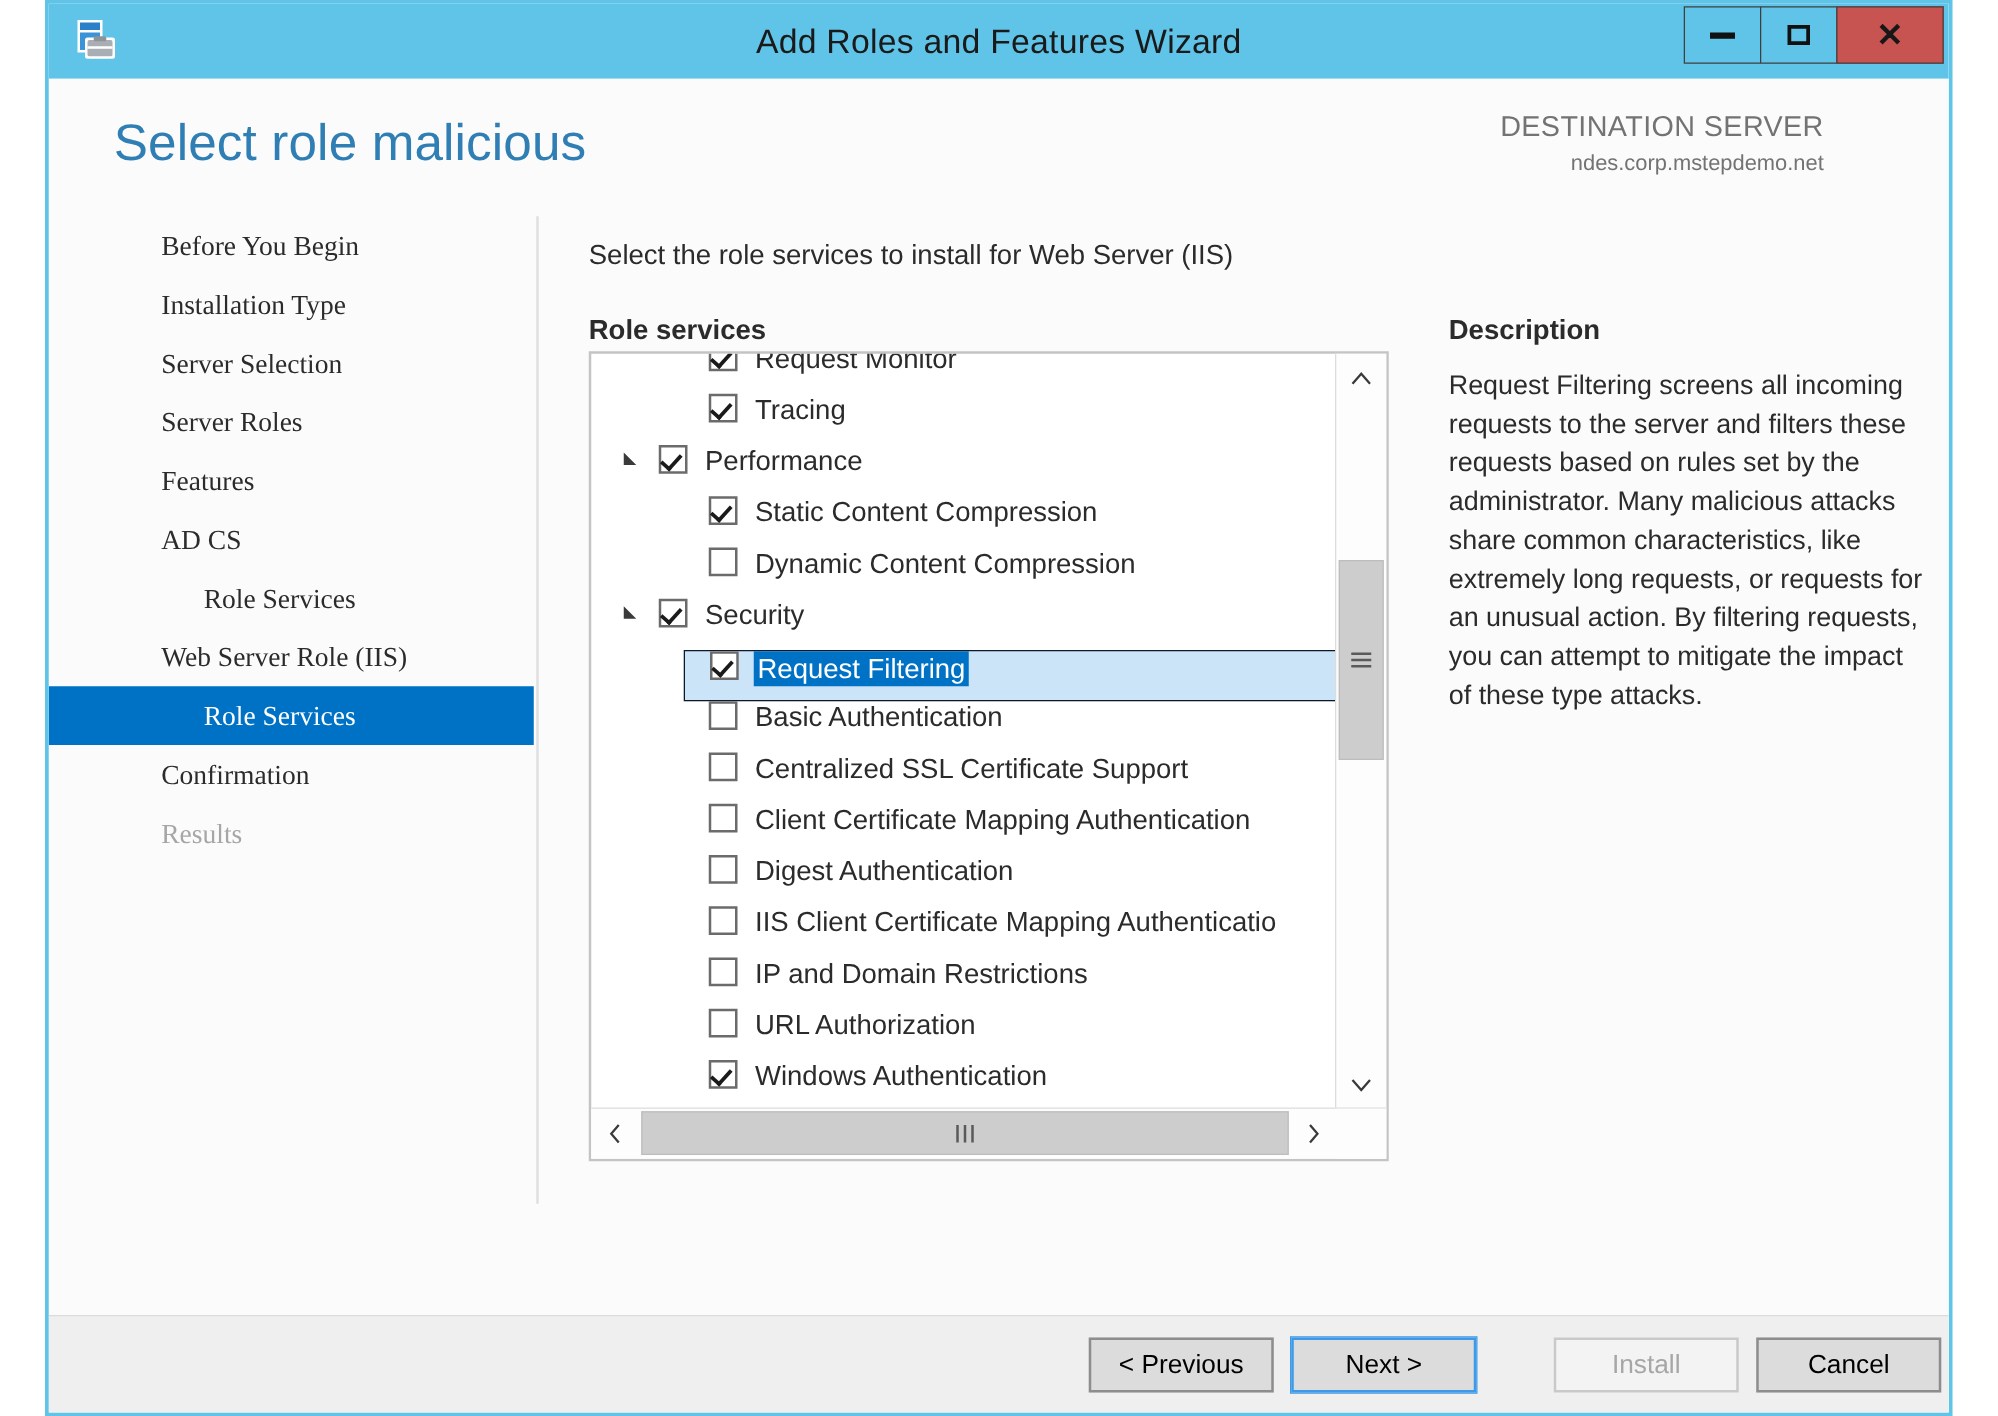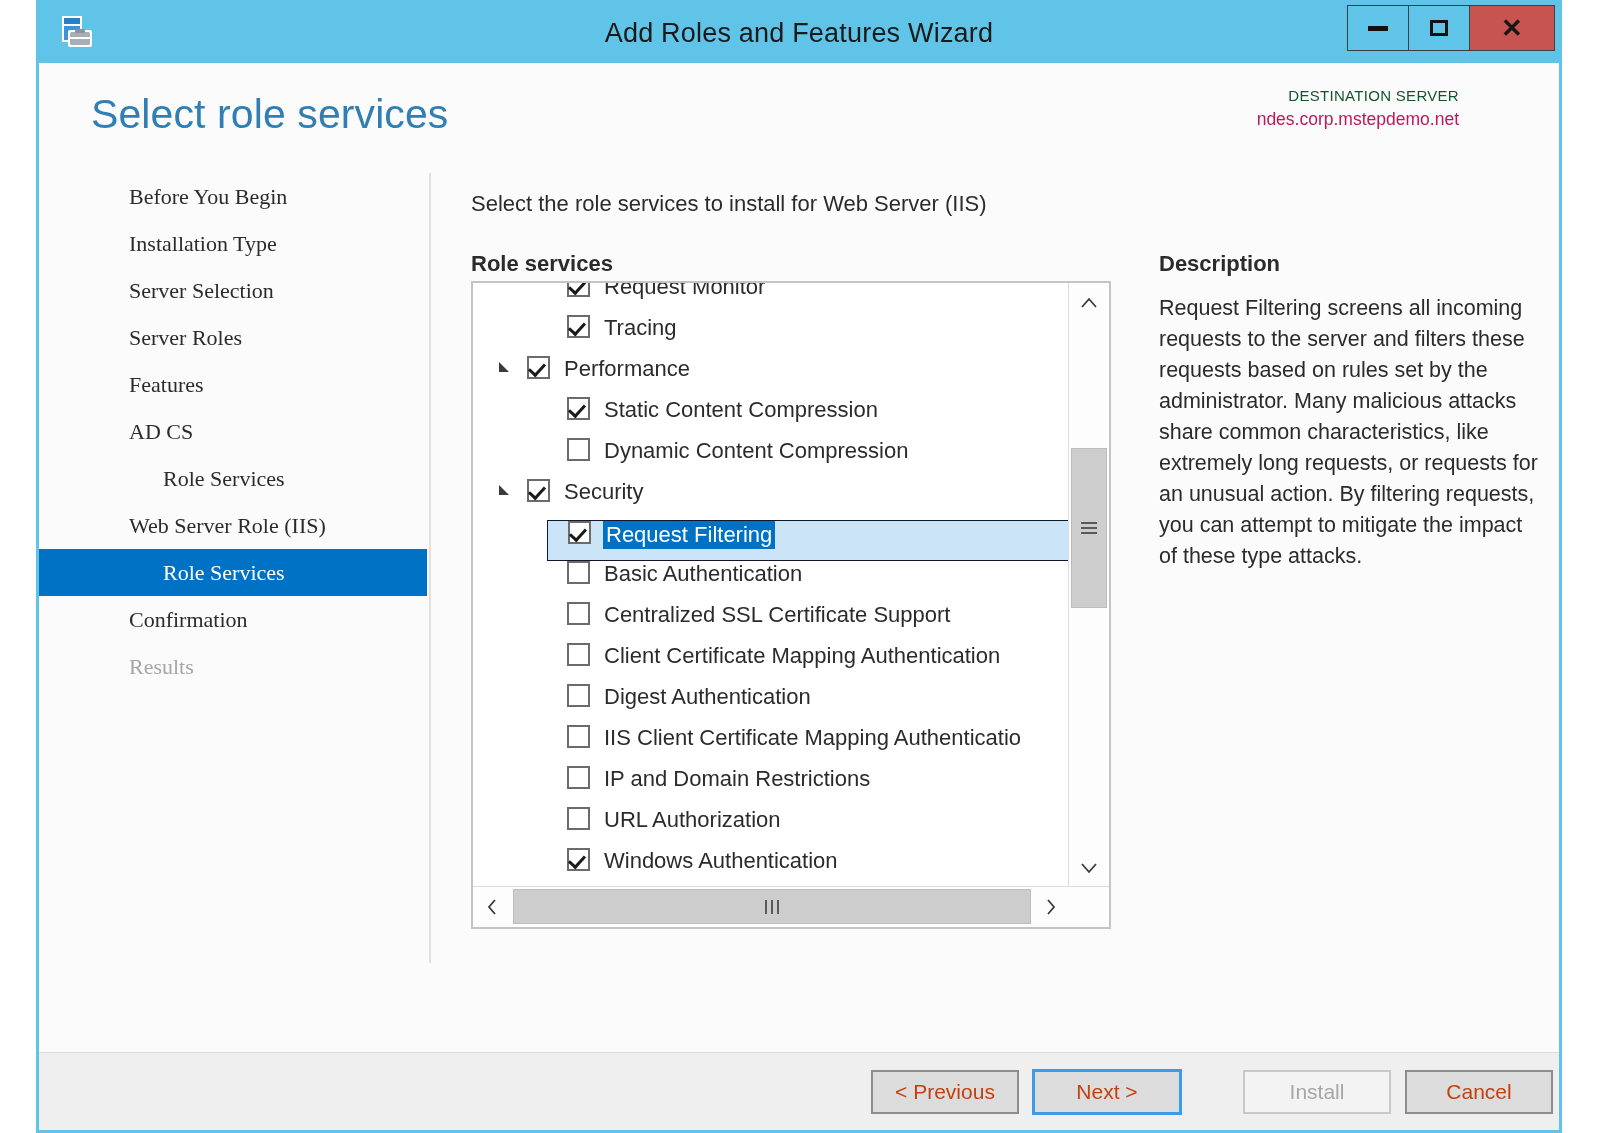--- a/index.html
+++ b/index.html
@@ -107,28 +107,28 @@
     letter-spacing: .1px;
   }
   .dest-block {
     position: absolute;
     right: 100px;
     top: 22px;
     text-align: right;
     line-height: 1.45;
   }
   .dest-label {
-    font-size: 15px;
-    color: #14532d;
+    font-size: 23px;
+    color: #737373;
     letter-spacing: .3px;
     text-align: right;
   }
   .dest-value {
     font-size: 17.5px;
-    color: #be185d;
+    color: #737373;
   }
 
   
   .main {
     position: relative;
     height: 880px;
   }
   .nav {
     position: absolute;
     left: 0;
@@ -388,21 +388,21 @@
     background: #efefef;
     border-top: 1px solid #dcdcdc;
   }
   .btn {
     position: absolute;
     top: 17px;
     height: 44px;
     background: #dcdcdc;
     border: 2px solid #8d8d8d;
     font-size: 21px;
-    color: #c2410c;
+    color: #000000;
     font-family: "Liberation Sans", sans-serif;
     box-sizing: border-box;
     padding: 0;
     cursor: default;
   }
   .btn.focused {
     border: 2px solid #3d9ae8;
     outline: 1px solid #3d9ae8;
   }
   .btn.disabled {
@@ -442,21 +442,21 @@
       </div>
       <div class="win-btn close">
         <span class="glyph-close">✕</span>
       </div>
     </div>
   </div>
 
   <div class="page">
 
     <div class="page-header">
-      <div class="page-title">Select role services</div>
+      <div class="page-title">Select role malicious</div>
       <div class="dest-block">
         <div class="dest-label">DESTINATION SERVER</div>
         <div class="dest-value">ndes.corp.mstepdemo.net</div>
       </div>
     </div>
 
     <div class="main">
 
       <div class="nav" id="nav">
           <div class="nav-item">Before You Begin</div>

